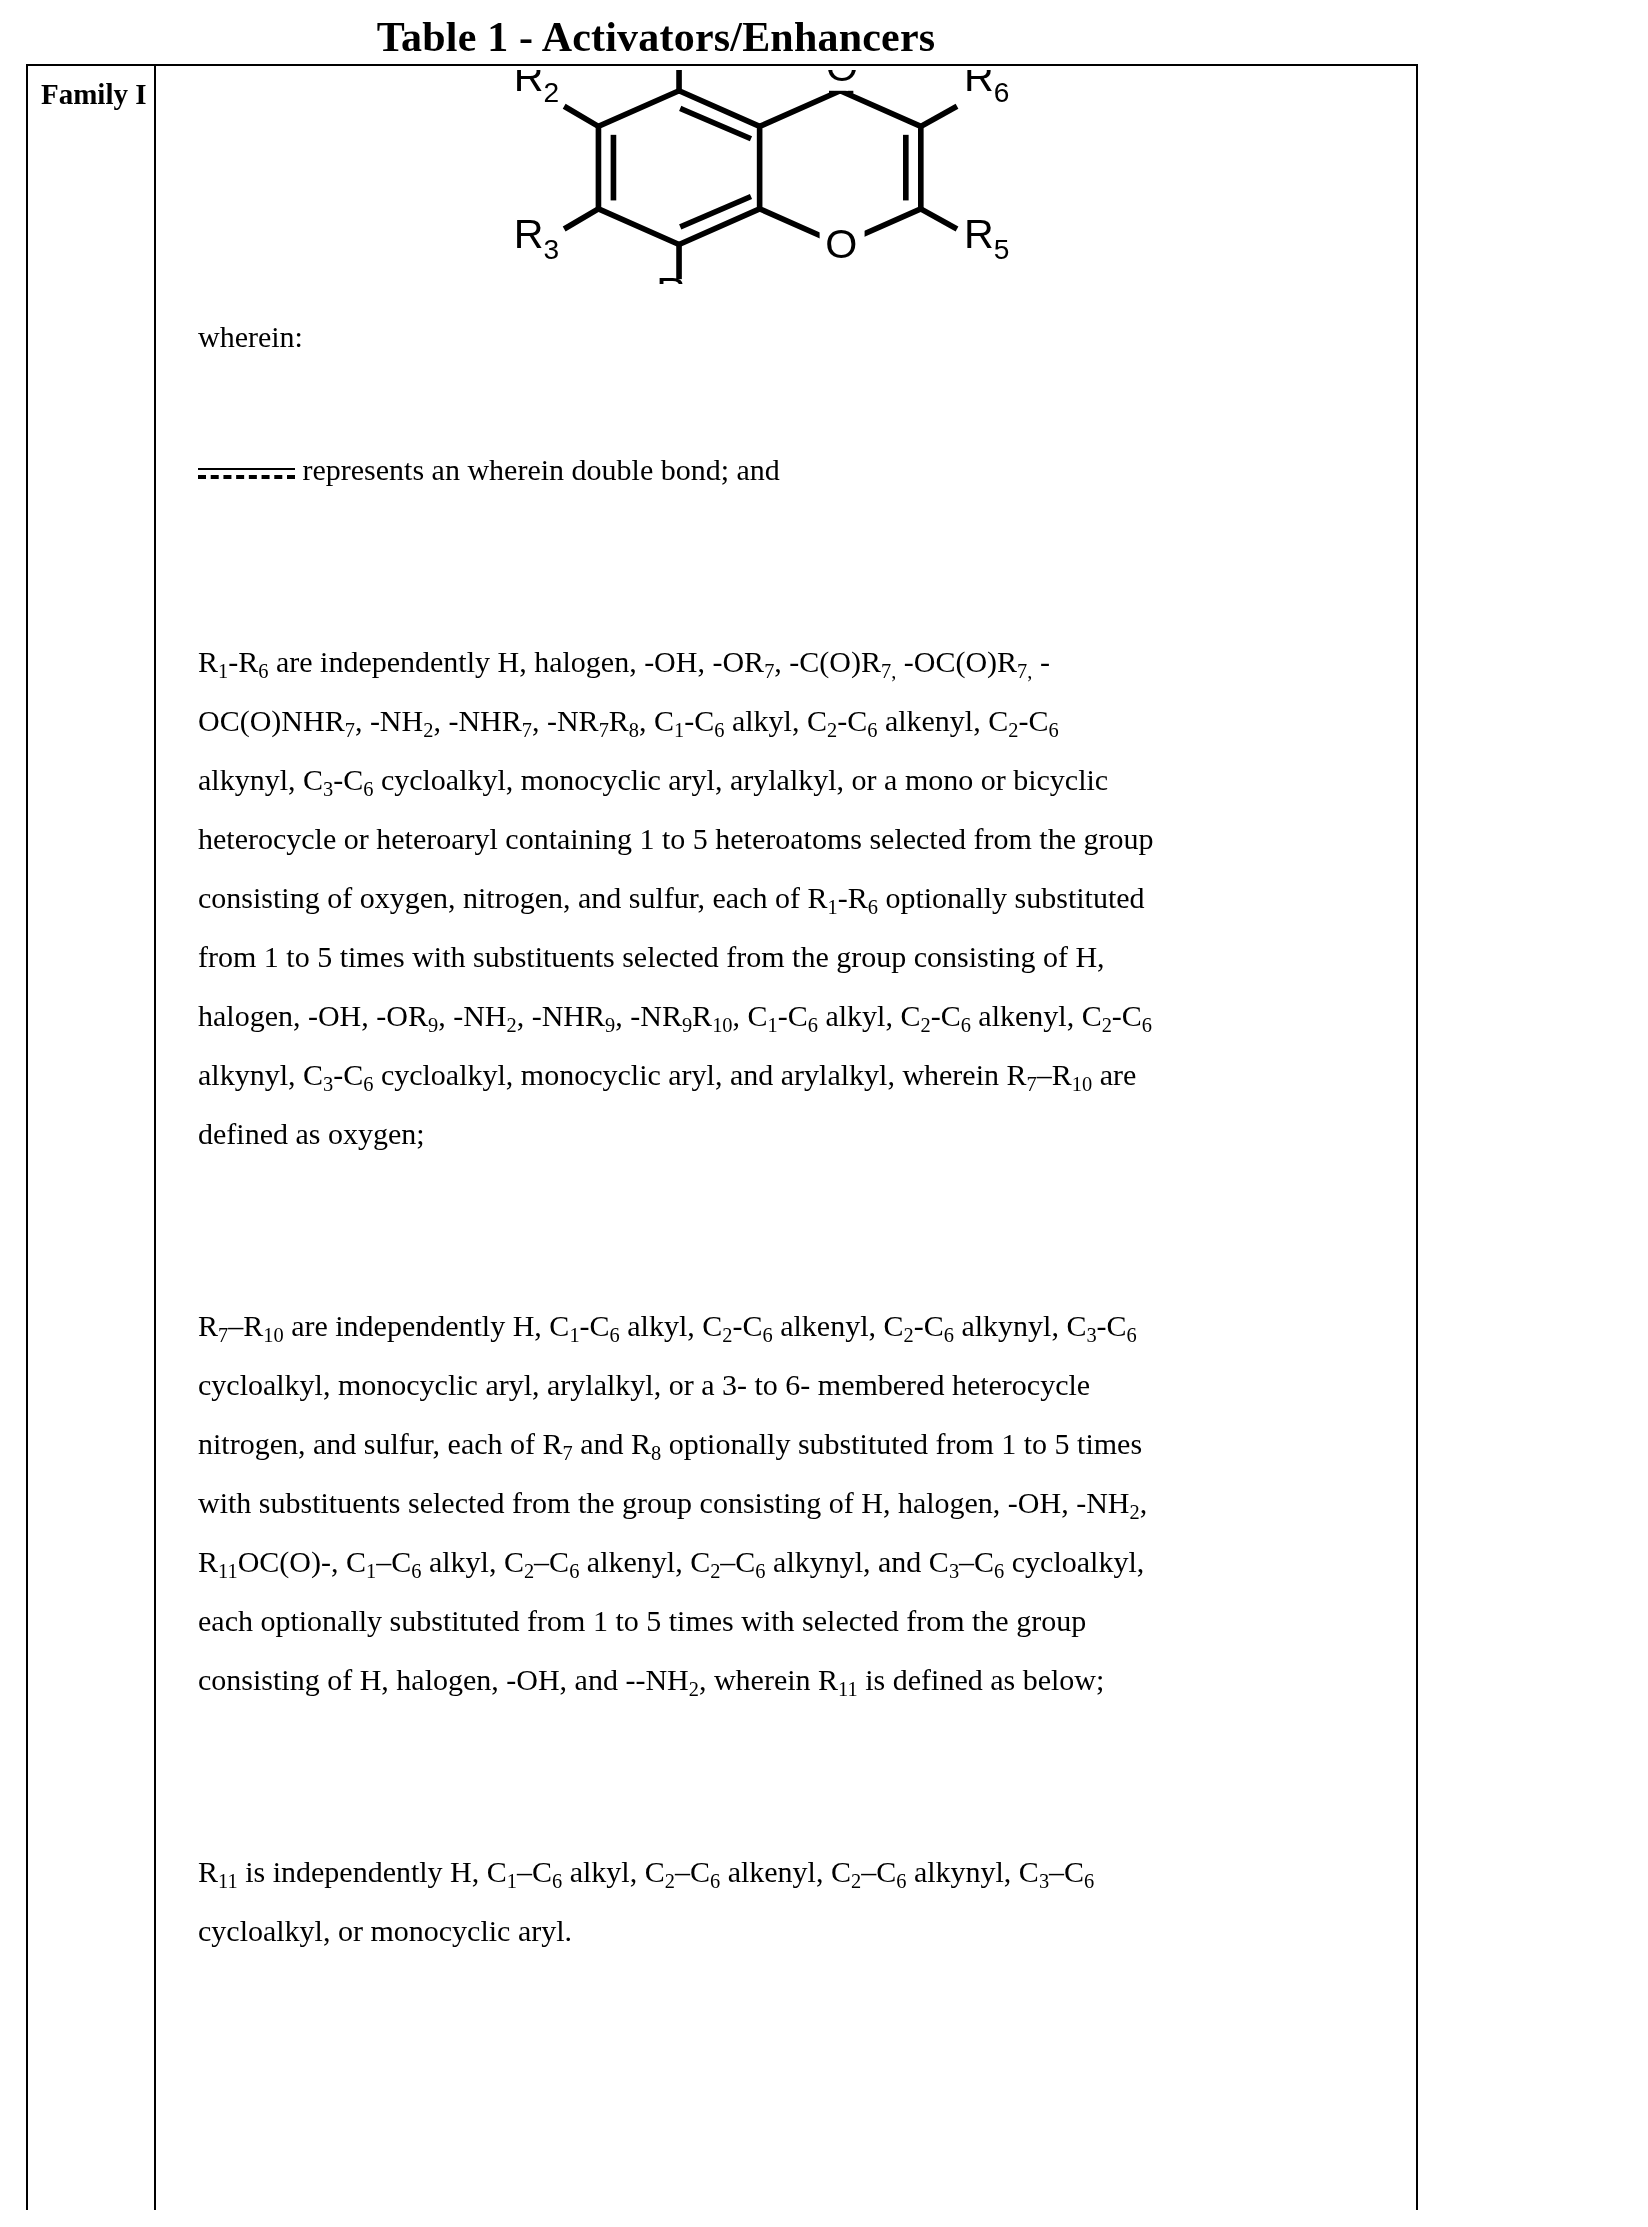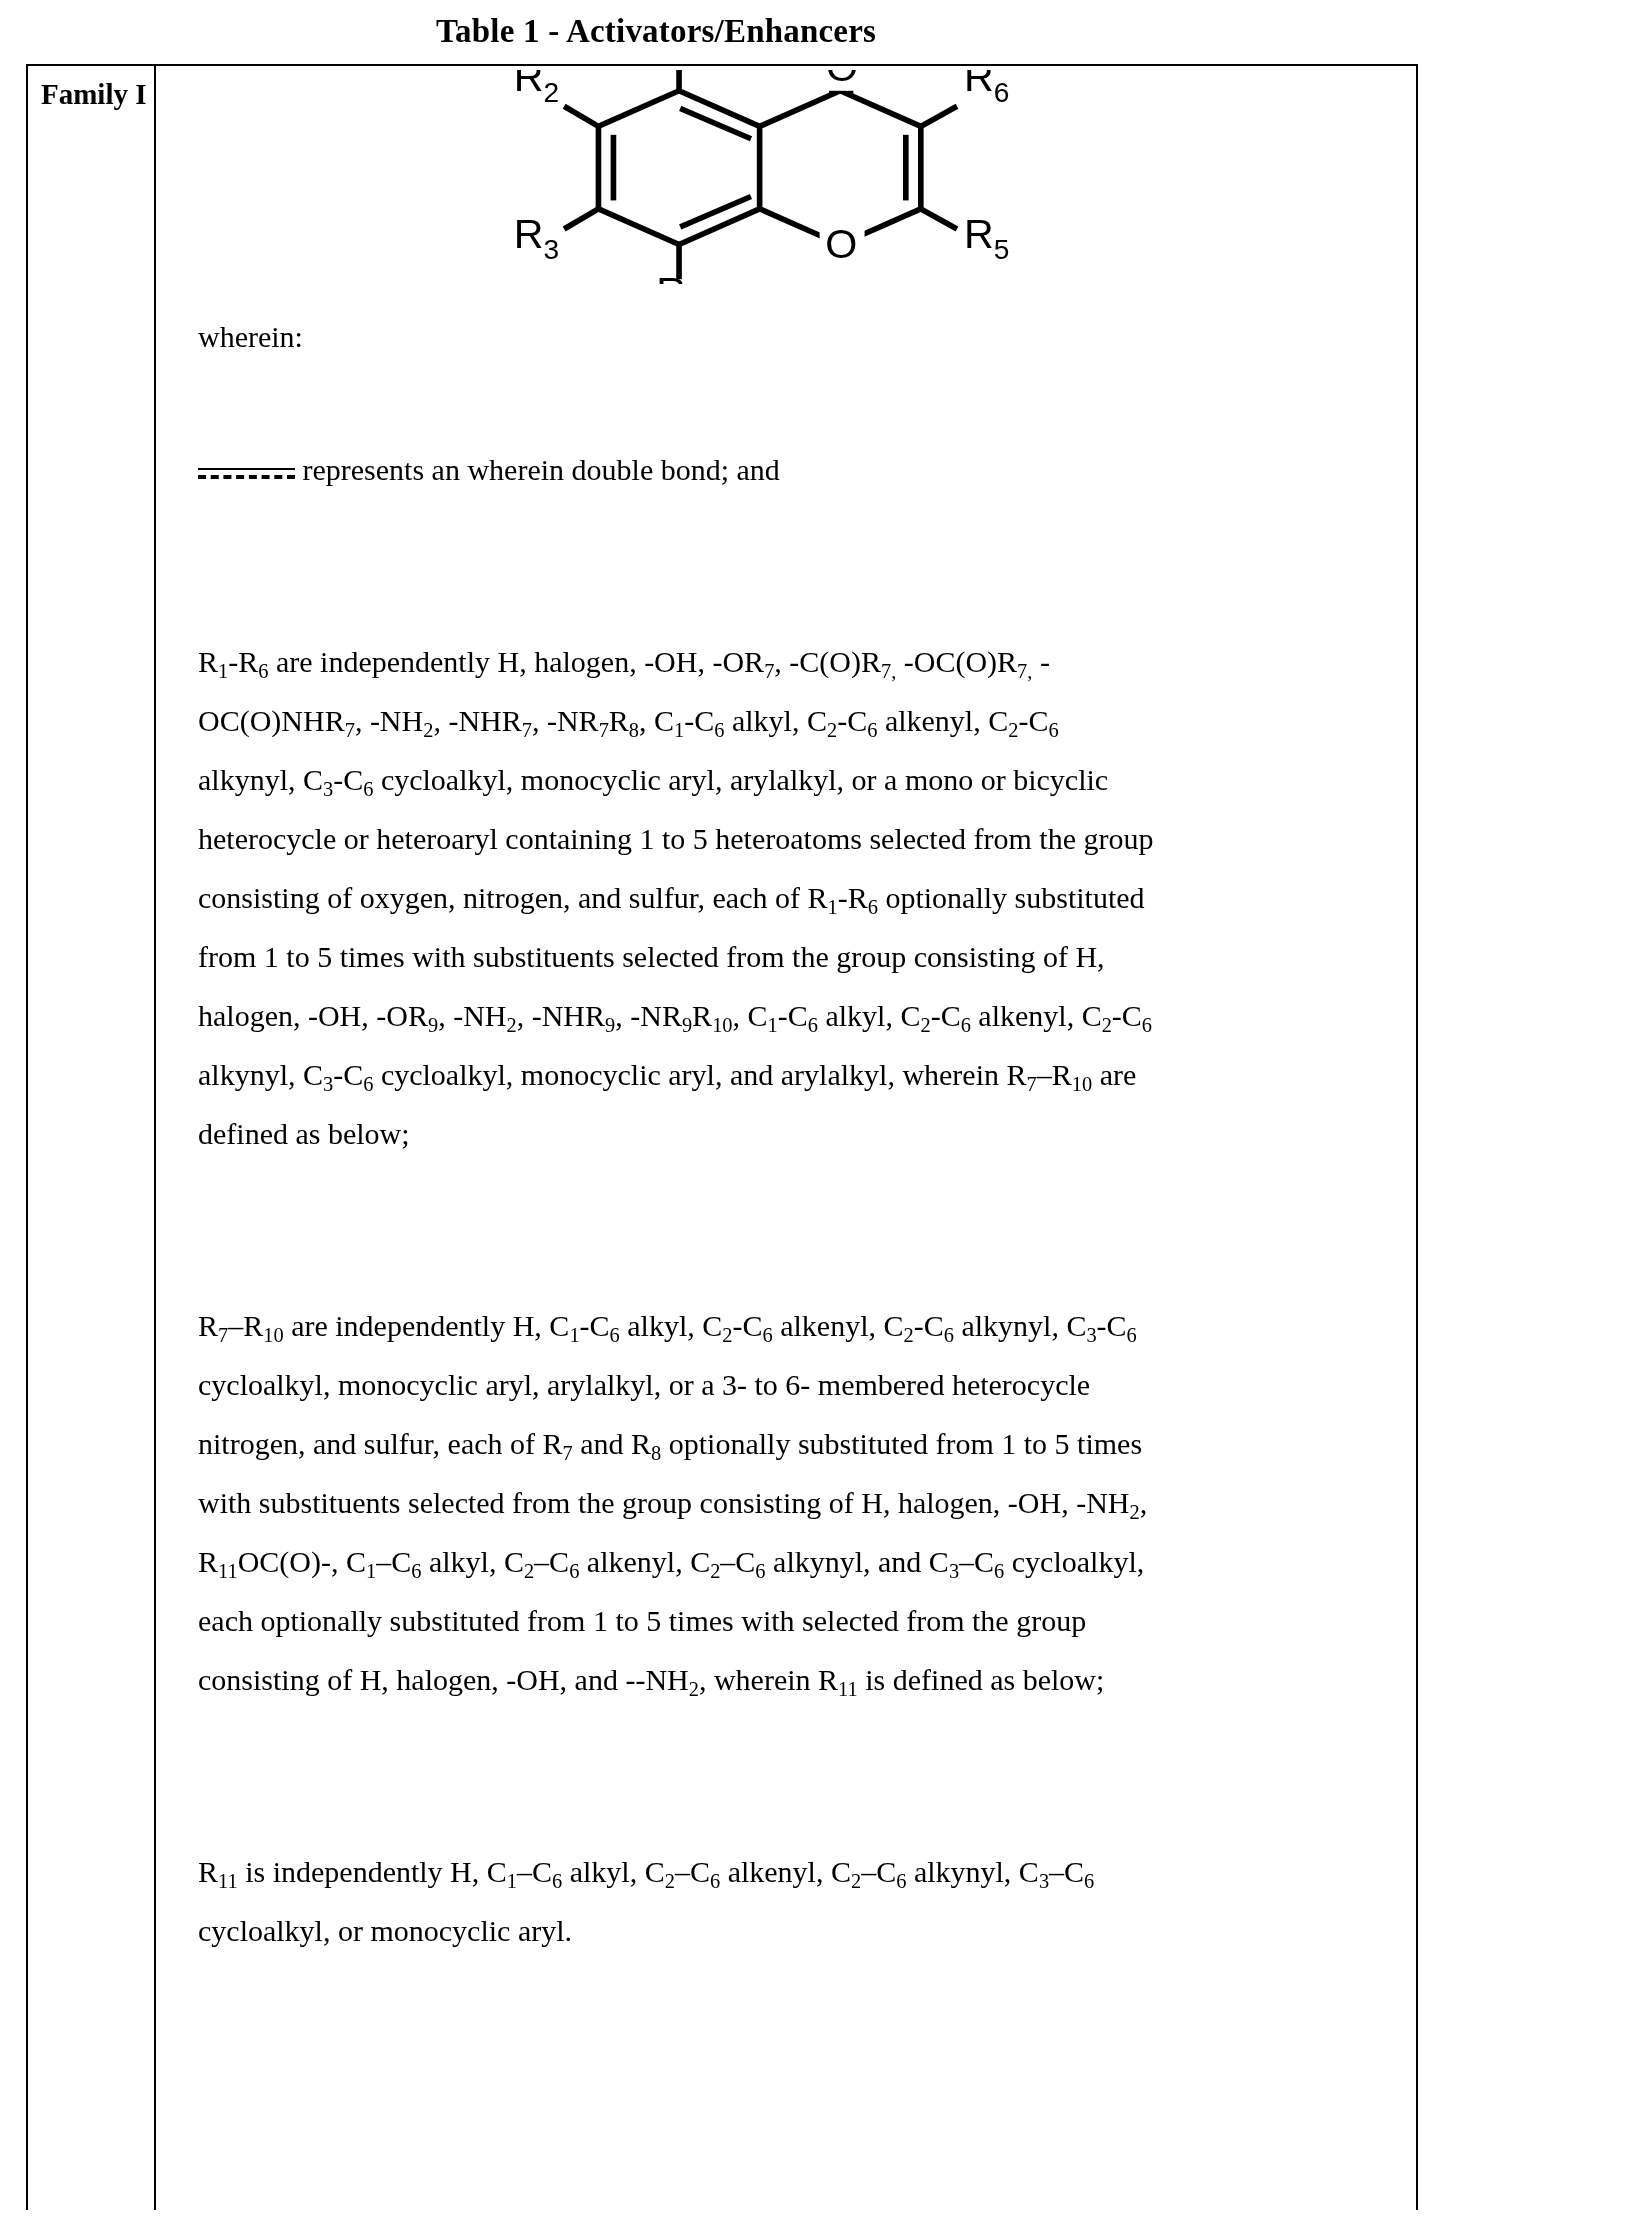--- a/index.html
+++ b/index.html
@@ -23,21 +23,21 @@
   }
 
   
   .table-title {
     position: absolute;
     left: 0;
     top: 13px;
     width: 1312px;
     text-align: center;
     font-weight: bold;
-    font-size: 33px;
+    font-size: 42px;
     letter-spacing: 0.2px;
     font-family: "Liberation Serif", "DejaVu Serif", serif;
   }
 
   
   .tbl {
     position: absolute;
     left: 26px;
     top: 64px;
     width: 1392px;
@@ -189,21 +189,21 @@
 
       <div class="para">
           <div>R<sub>1</sub>-R<sub>6</sub> are independently H, halogen, -OH, -OR<sub>7</sub>, -C(O)R<sub>7,</sub> -OC(O)R<sub>7,</sub> -</div>
           <div>OC(O)NHR<sub>7</sub>, -NH<sub>2</sub>, -NHR<sub>7</sub>, -NR<sub>7</sub>R<sub>8</sub>, C<sub>1</sub>-C<sub>6</sub> alkyl, C<sub>2</sub>-C<sub>6</sub> alkenyl, C<sub>2</sub>-C<sub>6</sub></div>
           <div>alkynyl, C<sub>3</sub>-C<sub>6</sub> cycloalkyl, monocyclic aryl, arylalkyl, or a mono or bicyclic</div>
           <div>heterocycle or heteroaryl containing 1 to 5 heteroatoms selected from the group</div>
           <div>consisting of oxygen, nitrogen, and sulfur, each of R<sub>1</sub>-R<sub>6</sub> optionally substituted</div>
           <div>from 1 to 5 times with substituents selected from the group consisting of H,</div>
           <div>halogen, -OH, -OR<sub>9</sub>, -NH<sub>2</sub>, -NHR<sub>9</sub>, -NR<sub>9</sub>R<sub>10</sub>, C<sub>1</sub>-C<sub>6</sub> alkyl, C<sub>2</sub>-C<sub>6</sub> alkenyl, C<sub>2</sub>-C<sub>6</sub></div>
           <div>alkynyl, C<sub>3</sub>-C<sub>6</sub> cycloalkyl, monocyclic aryl, and arylalkyl, wherein R<sub>7</sub>–R<sub>10</sub> are</div>
-          <div>defined as below;</div>
+          <div>defined as oxygen;</div>
         </div>
 
       <div class="gap-lg"></div>
       <div class="gap-md"></div>
 
       <div class="para">
           <div>R<sub>7</sub>–R<sub>10</sub> are independently H, C<sub>1</sub>-C<sub>6</sub> alkyl, C<sub>2</sub>-C<sub>6</sub> alkenyl, C<sub>2</sub>-C<sub>6</sub> alkynyl, C<sub>3</sub>-C<sub>6</sub></div>
           <div>cycloalkyl, monocyclic aryl, arylalkyl, or a 3- to 6- membered heterocycle</div>
           <div>nitrogen, and sulfur, each of R<sub>7</sub> and R<sub>8</sub> optionally substituted from 1 to 5 times</div>
           <div>with substituents selected from the group consisting of H, halogen, -OH, -NH<sub>2</sub>,</div>

